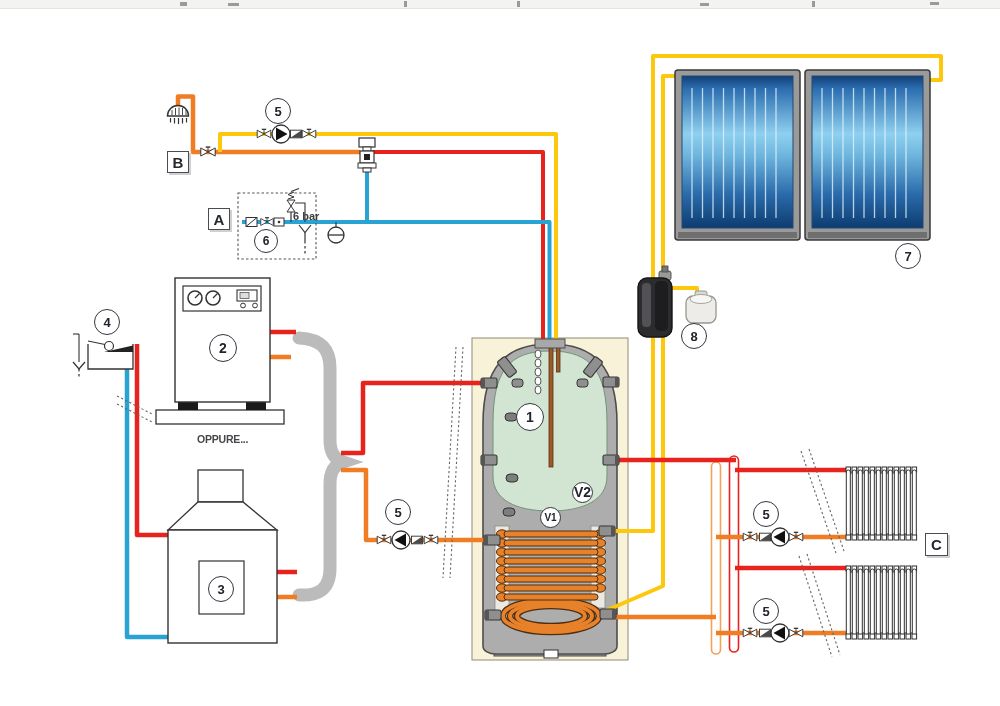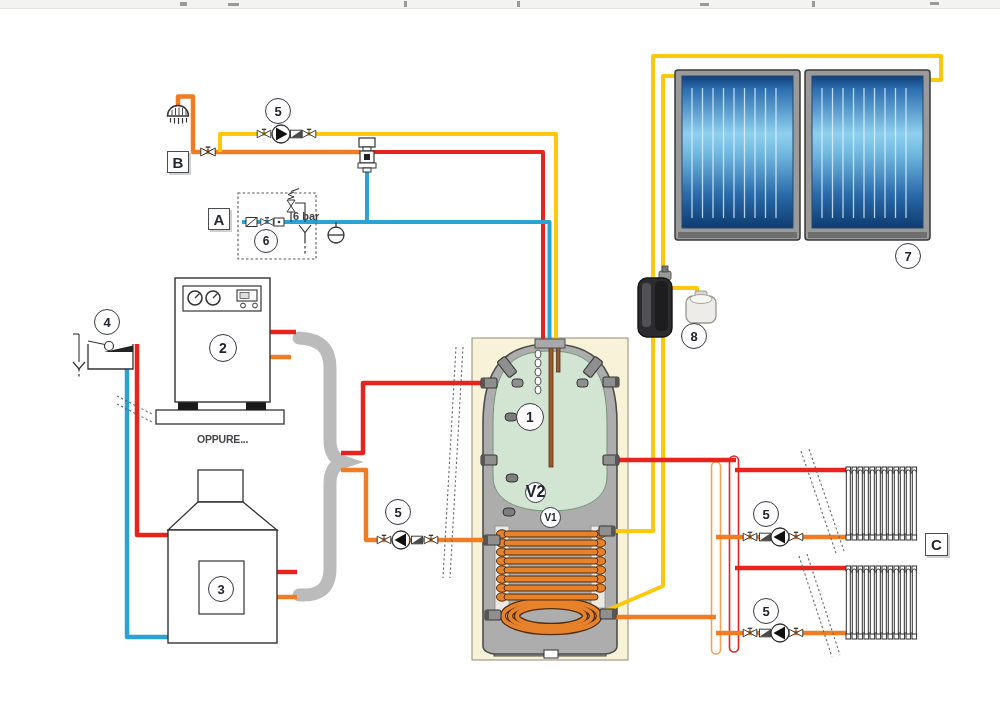--- a/index.html
+++ b/index.html
@@ -389,21 +389,21 @@
 <div class="callout" style="left:209px;top:334px;width:28px;height:28px;font-size:14px;">2</div>
 <div class="callout" style="left:208px;top:576px;width:26px;height:26px;font-size:13px;">3</div>
 <div class="callout" style="left:94px;top:309px;width:26px;height:26px;font-size:13px;">4</div>
 <div class="callout" style="left:265px;top:98px;width:26px;height:26px;font-size:13px;">5</div>
 <div class="callout" style="left:385px;top:499px;width:26px;height:26px;font-size:13px;">5</div>
 <div class="callout" style="left:753px;top:501px;width:26px;height:26px;font-size:13px;">5</div>
 <div class="callout" style="left:753px;top:598px;width:26px;height:26px;font-size:13px;">5</div>
 <div class="callout" style="left:254px;top:229px;width:24px;height:24px;font-size:12px;">6</div>
 <div class="callout" style="left:895px;top:243px;width:26px;height:26px;font-size:13px;">7</div>
 <div class="callout" style="left:681px;top:323px;width:26px;height:26px;font-size:13px;">8</div>
-<div class="callout" style="left:525px;top:481.5px;width:21px;height:21px;font-size:16px;text-align:center;">V2</div>
+<div class="callout" style="left:572px;top:481.5px;width:21px;height:21px;font-size:14px;text-align:center;">V2</div>
 <div class="callout" style="left:540px;top:506.5px;width:21px;height:21px;font-size:10px;">V1</div>
 
 <div class="zonebox" style="left:208px;top:208px;width:22px;height:22px;font-size:15px;">A</div>
 <div class="zonebox" style="left:167px;top:151px;width:22px;height:22px;font-size:15px;">B</div>
 <div class="zonebox" style="left:925px;top:533px;width:23px;height:23px;font-size:15px;">C</div>
 
 <div class="anno" style="left:256px;top:210px;font-size:11px;color:#3c3c3e;margin-left:37px;">6 bar</div>
 <div class="anno" style="left:197px;top:433px;font-size:10.5px;letter-spacing:-0.2px;text-align:center;">OPPURE...</div>
 </div>
 

